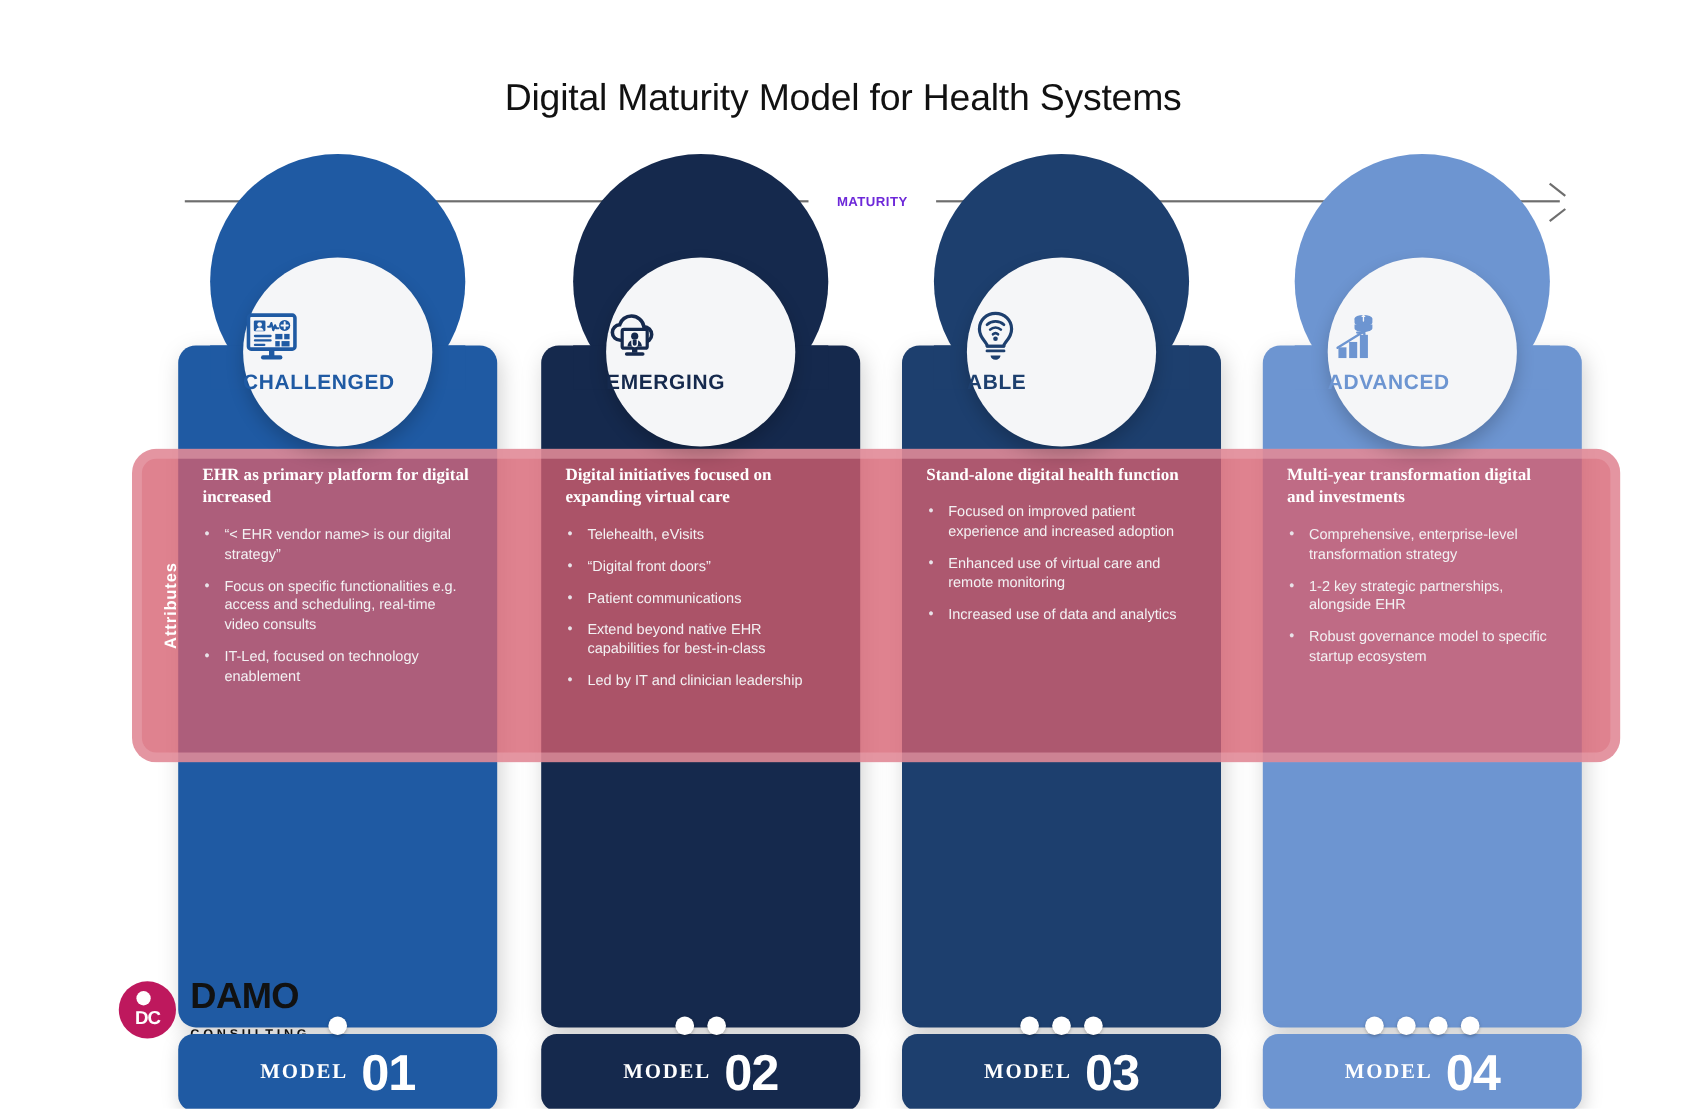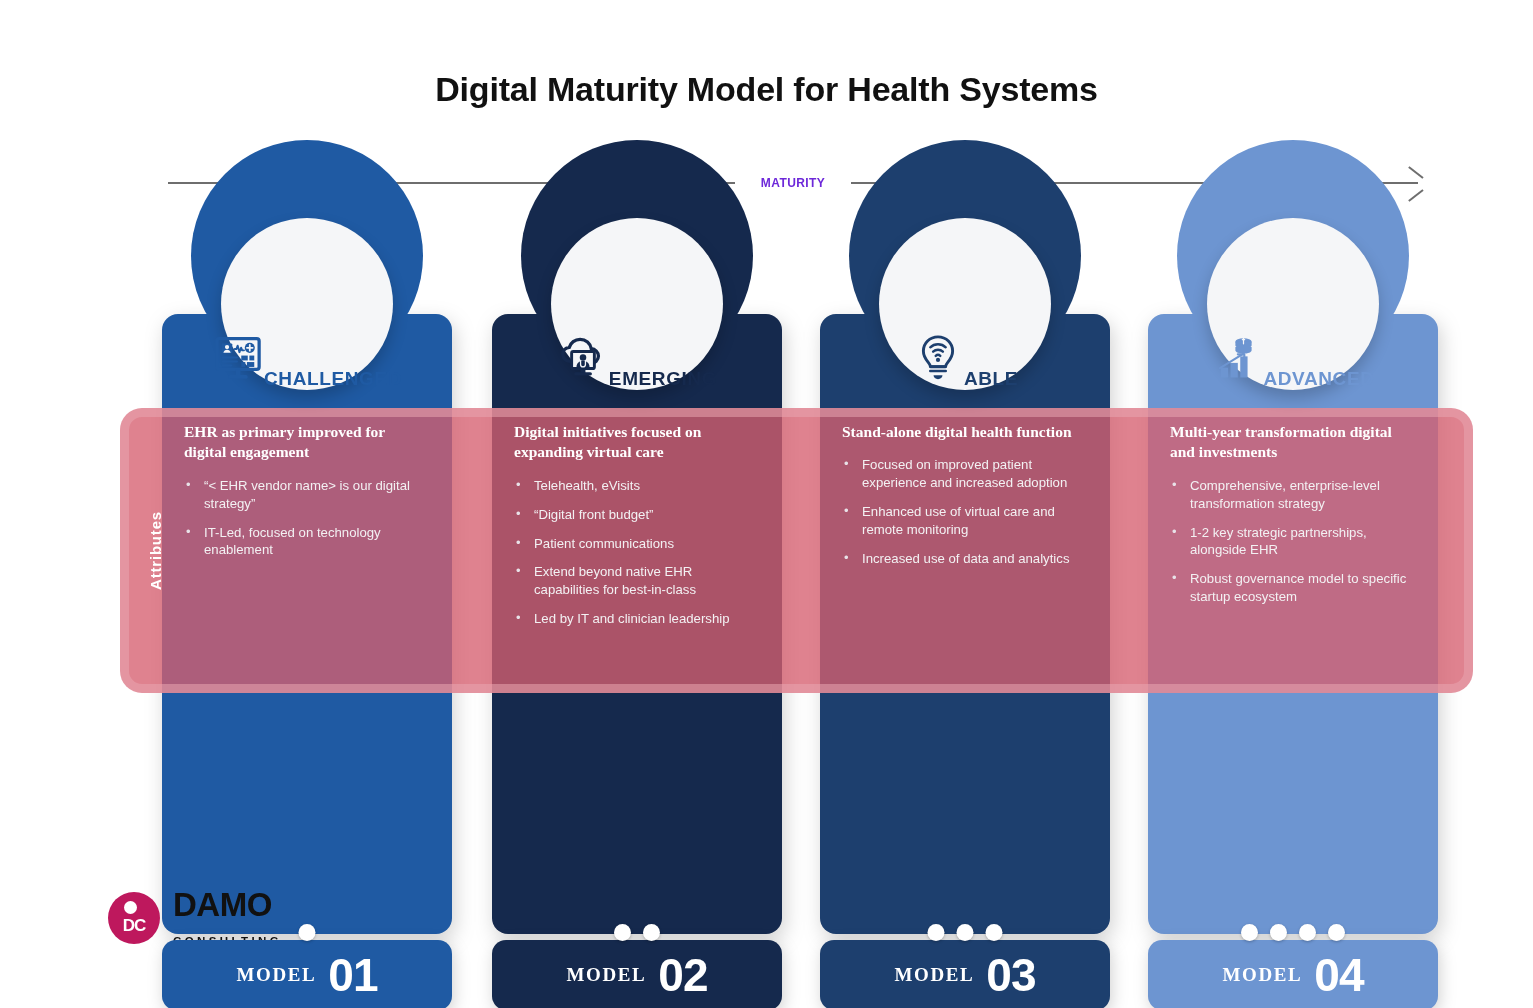--- a/index.html
+++ b/index.html
@@ -7,21 +7,21 @@
   body{
     width:1533px; height:1008px;
     font-family:"Liberation Sans", sans-serif;
     position:relative; overflow:hidden;
   }
 
   
   #page-title{
     position:absolute; left:0; top:70px; width:1533px;
     text-align:center;
-    font-size:34px; font-weight:bold; color:#111111;
+    font-size:34px; font-weight:normal; color:#111111;
     letter-spacing:-0.2px;
   }
 
   
   #maturity-row{
     position:absolute; left:168px; top:168px; width:1250px; height:30px;
     display:flex; align-items:center;
   }
   .mat-line{ flex:1; height:2px; background:#6e6e6e; }
   #maturity-label{
@@ -53,25 +53,25 @@
     position:absolute; left:50%; top:-78px; transform:translateX(-50%);
     width:232px; height:232px; border-radius:50%;
   }
   .card-dome-fill{
     position:absolute; left:50%; top:0px; transform:translateX(-50%);
     width:232px; height:130px;
   }
 
   
   .badge{
-    position:absolute; left:50%; top:0px; transform:translateX(-50%);
+    position:absolute; left:50%; top:16px; transform:translateX(-50%);
     width:172px; height:172px; border-radius:50%;
     background:#f5f6f8;
     box-shadow:0 8px 16px rgba(0,0,0,.20);
-    display:flex; flex-direction:row; align-items:flex-end; justify-content:center;
+    display:flex; flex-direction:column; align-items:flex-start; justify-content:center;
     z-index:6;
   }
   .badge-icon{ width:52px; height:52px; margin-bottom:6px; }
   .badge-label{
     font-size:19px; font-weight:bold; letter-spacing:0.6px;
   }
 
   
   #attr-band{
     position:absolute; left:120px; top:408px; width:1353px; height:285px;
@@ -196,23 +196,24 @@
       <rect x="46" y="29" width="6" height="6" fill="#1f5aa3"></rect>
       <rect x="36" y="37" width="5" height="6" fill="#1f5aa3"></rect>
       <rect x="43" y="37" width="9" height="6" fill="#1f5aa3"></rect>
       <rect x="29" y="46" width="6" height="8" fill="#1f5aa3"></rect>
       <rect x="20" y="53" width="24" height="4.6" rx="2.3" fill="#1f5aa3"></rect>
     </svg></span>
       <span class="badge-label" style="color:#1f5aa3">CHALLENGED</span>
     </div>
 
     <div class="card-text">
-      <div class="card-heading">EHR as primary improved for digital engagement</div>
+      <div class="card-heading">EHR as primary platform for digital increased</div>
       <ul class="card-list">
           <li>“&lt; EHR vendor name&gt; is our digital strategy”</li>
+          <li>Focus on specific functionalities e.g. access and scheduling, real-time video consults</li>
           <li>IT-Led, focused on technology enablement</li>
         </ul>
     </div>
 
     <div class="dots">
         <span class="dot"></span>
       </div>
 
     <div class="model-pill" style="background:#1f5aa3">
       <span class="model-word">MODEL</span>
@@ -234,21 +235,21 @@
       <rect x="29" y="45" width="6" height="5" fill="#15294d"></rect>
       <rect x="21" y="49.5" width="22" height="4" rx="2" fill="#15294d"></rect>
     </svg></span>
       <span class="badge-label" style="color:#15294d">EMERGING</span>
     </div>
 
     <div class="card-text">
       <div class="card-heading">Digital initiatives focused on expanding virtual care</div>
       <ul class="card-list">
           <li>Telehealth, eVisits</li>
-          <li>“Digital front budget”</li>
+          <li>“Digital front doors”</li>
           <li>Patient communications</li>
           <li>Extend beyond native EHR capabilities for best-in-class</li>
           <li>Led by IT and clinician leadership</li>
         </ul>
     </div>
 
     <div class="dots">
         <span class="dot"></span>
         <span class="dot"></span>
       </div>

